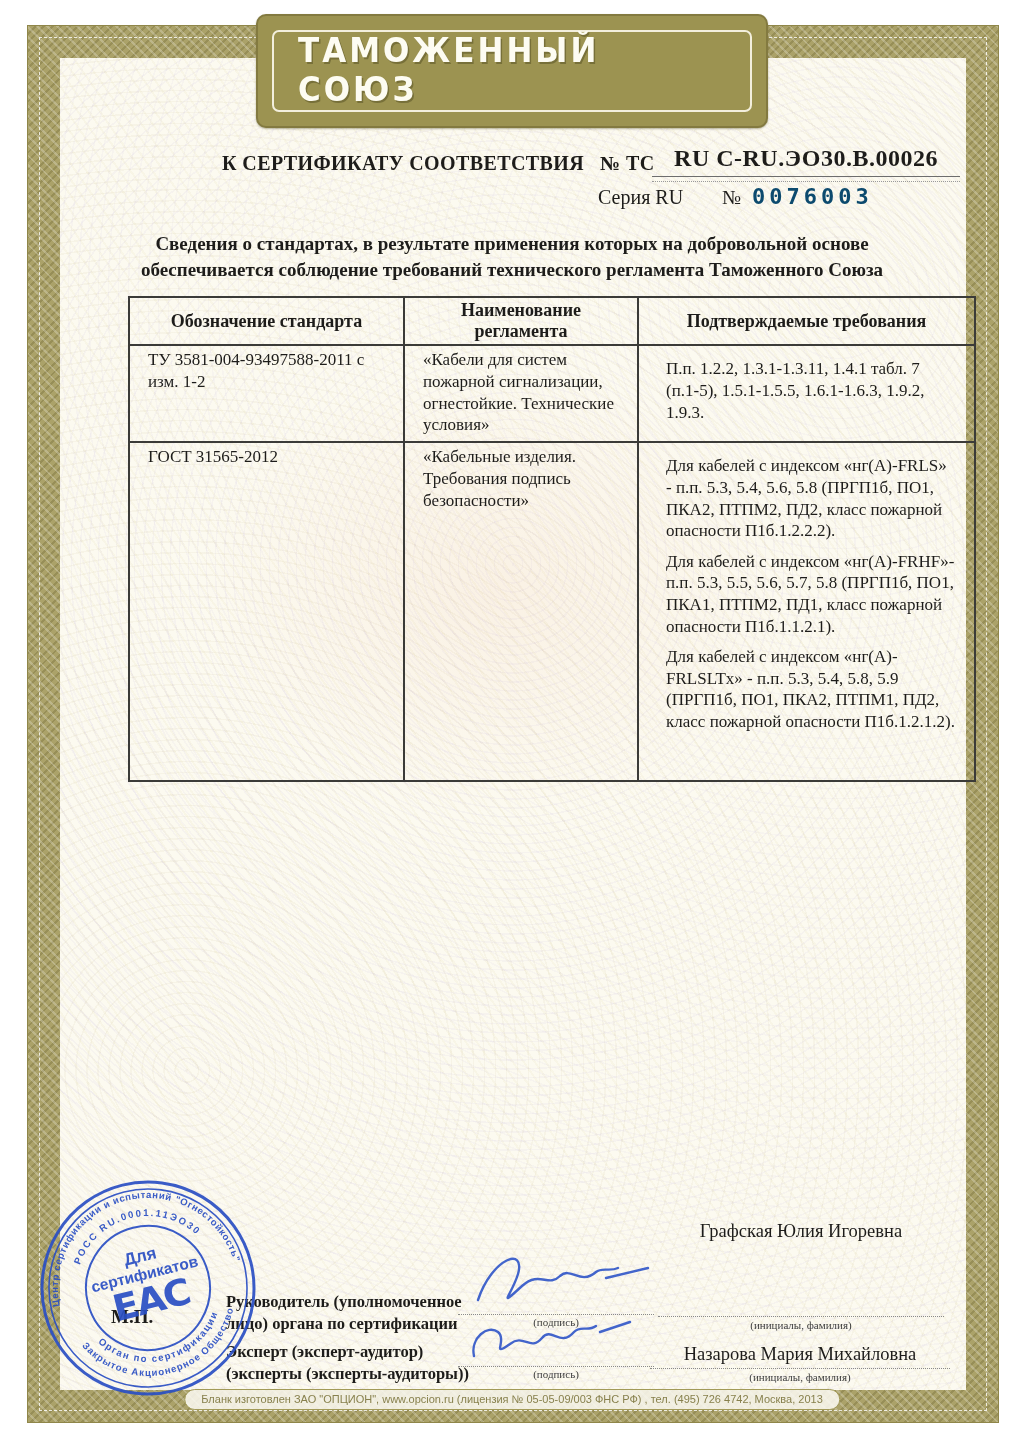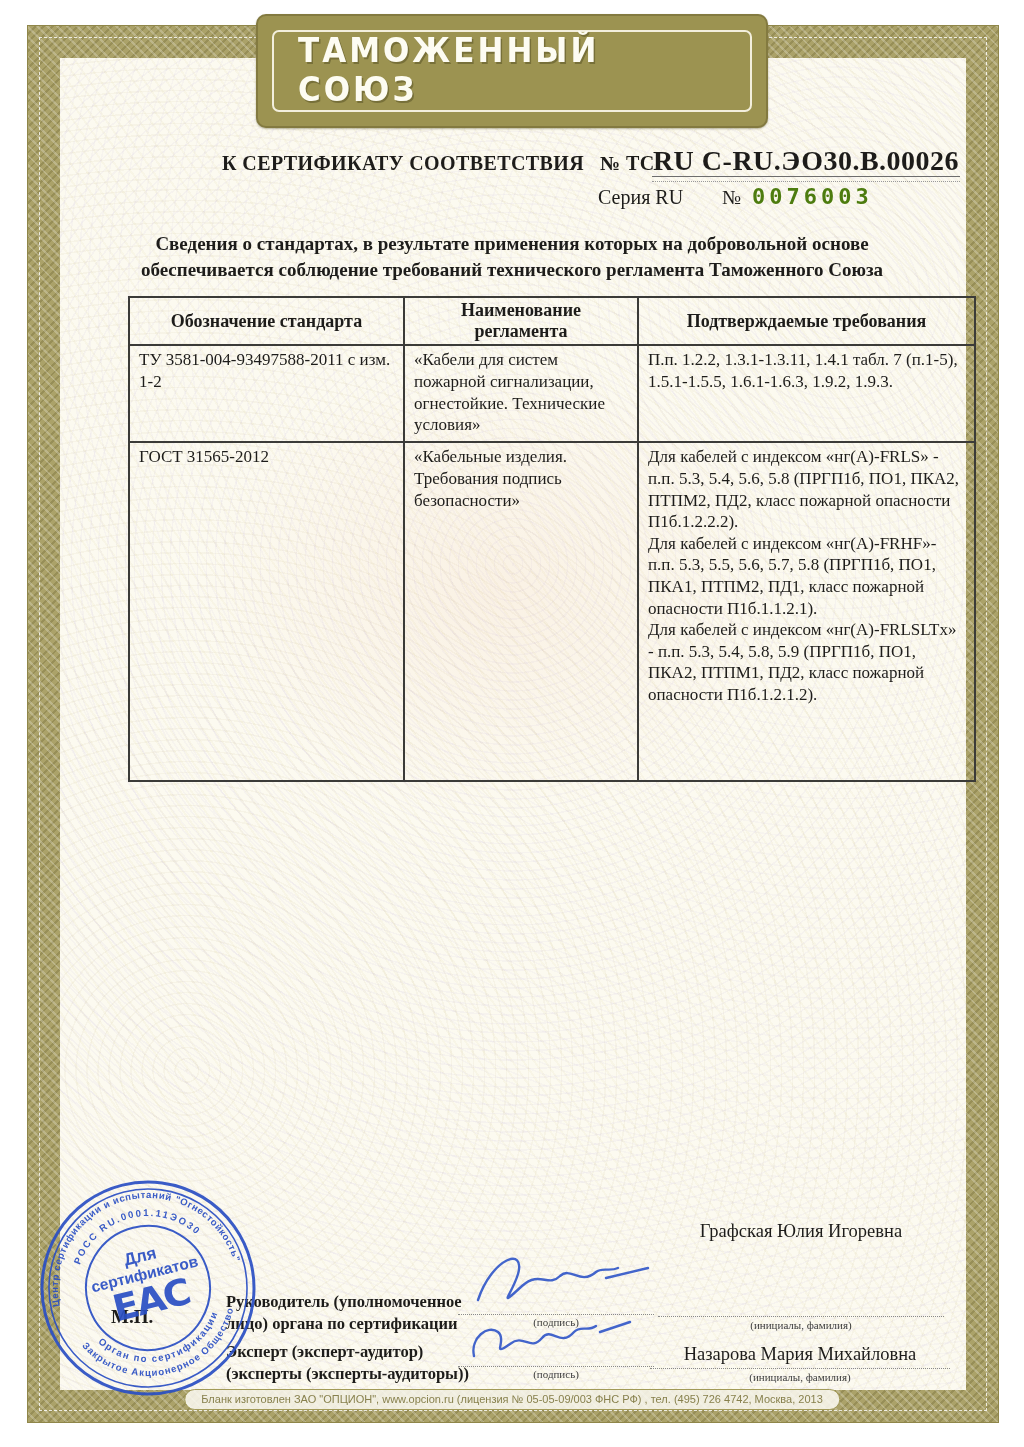--- a/index.html
+++ b/index.html
@@ -57,58 +57,58 @@
 
   
   .title {
     left:0; width:1024px; top:100px; text-align:center;
     font-size:31px; font-weight:bold; letter-spacing:4px;
   }
   .cert-label { left:222px; top:152px; font-size:20px; font-weight:bold; letter-spacing:0.4px; }
   .cert-label .no-ts { margin-left:16px; }
   .cert-number {
     left:652px; top:145px; width:308px; text-align:center;
-    font-size:28px; font-weight:bold; letter-spacing:0.5px;
+    font-size:24px; font-weight:bold; letter-spacing:0.5px;
   }
   .cert-underline  { left:652px; top:176px; width:308px; border-top:1.5px solid #6d6d6d; }
   .cert-underline2 { left:652px; top:181px; width:308px; border-top:1px dotted #9a9a9a; }
   .series-label { left:598px; top:186px; font-size:20px; }
   .series-no    { left:722px; top:186px; font-size:20px; }
   .series-number {
     left:752px; top:184px;
     font-family:"DejaVu Sans Mono", monospace; font-weight:bold;
-    font-size:22px; letter-spacing:4px; color:#4d7c0f;
+    font-size:22px; letter-spacing:4px; color:#0c4a6e;
   }
 
   .intro {
     left:62px; width:900px; top:231px; text-align:center;
     font-size:19px; font-weight:bold; line-height:1.36;
   }
 
   
   table.standards {
     position:absolute; left:128px; top:296px; width:816px;
     border-collapse:collapse; table-layout:fixed;
     background:transparent;
   }
   table.standards th, table.standards td {
-    border:2px solid #3b3b38; padding:3px 9px 4px 9px;
+    border:2px solid #3b3b38; padding:3px 9px 4px 18px;
     font-size:17px;
   }
   table.standards th {
     font-weight:bold; font-size:18px; text-align:center;
     vertical-align:middle; height:42px; line-height:1.18; padding:2px 4px;
   }
   table.standards td { vertical-align:top; line-height:1.27; }
   .col-1 { width:265px; }
   .col-2 { width:224px; }
   .col-3 { width:327px;font-family:Liberation Serif, serif; }
   .row-1 td { height:88px; }
   .row-2 td { height:330px; }
-  td p { margin:0; }
+  td p { margin:9px; }
   .th-narrow span { display:inline-block; max-width:150px; }
 
   
   .sign-label { font-size:16.5px; font-weight:bold; line-height:1.34; }
   .head-label   { left:226px; top:1291px; width:256px; }
   .expert-label { left:226px; top:1341px; width:290px; }
   .mp { left:111px; top:1306px; font-size:19px; font-weight:bold; z-index:2; }
 
   .sig-line { border-bottom:1.5px dotted #8a8a8a; }
   .sig1-line { left:458px; top:1296px; width:196px; height:18px; }

